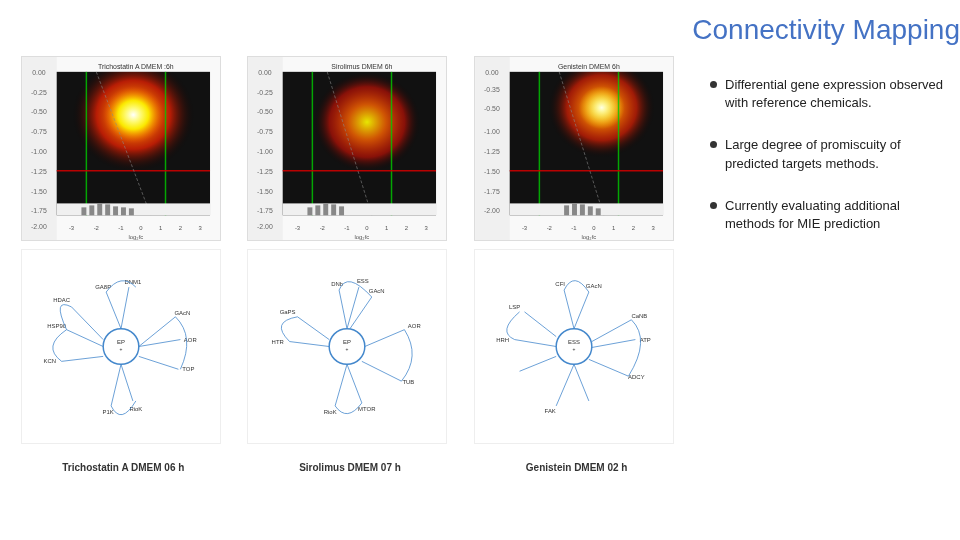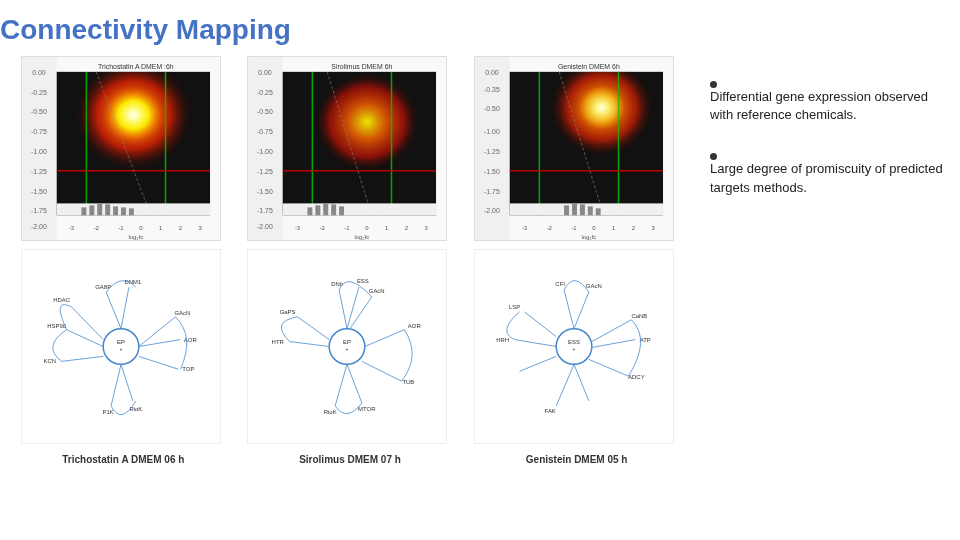--- a/index.html
+++ b/index.html
@@ -6,23 +6,23 @@
     body {
       width: 960px;
       height: 540px;
       background: #ffffff;
       font-family: Arial, sans-serif;
       overflow: hidden;
       position: relative;
     }
 
     .page-title {
-      text-align: left;
+      text-align: right;
       font-size: 28px;
-      font-weight: bold;
+      font-weight: normal;
       color: #4472C4;
       padding: 14px 0 10px 0;
     }
 
     .content-area {
       display: flex;
       flex-direction: row;
       width: 960px;
       height: 490px;
     }
@@ -62,38 +62,38 @@
       height: 195px;
       background: #ffffff;
       border: 1px solid #eee;
       position: relative;
       overflow: hidden;
     }
 
     .chart-label {
       font-size: 10px;
       color: #333;
-      margin-top: 10px;
+      margin-top: 18px;
       font-weight: bold;
     }
 
     
     .bullets-area {
       width: 260px;
       height: 490px;
       padding: 20px 15px 10px 10px;
       display: flex;
       flex-direction: column;
       justify-content: flex-start;
       gap: 0;
     }
 
     .bullet-item {
       display: flex;
-      flex-direction: column;
+      flex-direction: row;
       align-items: flex-start;
       margin-bottom: 24px;
     }
 
     .bullet-dot {
       width: 7px;
       height: 7px;
       min-width: 7px;
       min-height: 7px;
       background: #333;
@@ -411,36 +411,40 @@
             <text x="40" y="57" font-size="6" fill="#333" text-anchor="middle">LSP</text>
             <line x1="82" y1="95" x2="40" y2="88" stroke="#4488cc" stroke-width="0.8"></line>
             <text x="28" y="90" font-size="6" fill="#333" text-anchor="middle">HRH</text>
             <line x1="82" y1="105" x2="45" y2="120" stroke="#4488cc" stroke-width="0.8"></line>
 
             <path d="M90,38 Q100,18 115,40" fill="none" stroke="#4488cc" stroke-width="0.8"></path>
             <path d="M158,68 Q178,88 155,125" fill="none" stroke="#4488cc" stroke-width="0.8"></path>
             <path d="M45,60 Q22,80 40,88" fill="none" stroke="#4488cc" stroke-width="0.8"></path>
           </svg>
         </div>
-        <div class="chart-label">Genistein DMEM 05 h</div>
+        <div class="chart-label">Genistein DMEM 02 h</div>
       </div>
 
     </div>
 
   </div>
 
   <div class="bullets-area">
 
     <div class="bullet-item">
       <div class="bullet-dot"></div>
       <div class="bullet-text">Differential gene expression observed with reference chemicals.</div>
     </div>
 
 
     <div class="bullet-item">
       <div class="bullet-dot"></div>
       <div class="bullet-text">Large degree of promiscuity of predicted targets methods.</div>
     </div>
 
+    <div class="bullet-item">
+      <div class="bullet-dot"></div>
+      <div class="bullet-text">Currently evaluating additional methods for MIE prediction</div>
+    </div>
 
   </div>
 
 </div>
 
 </body></html>

